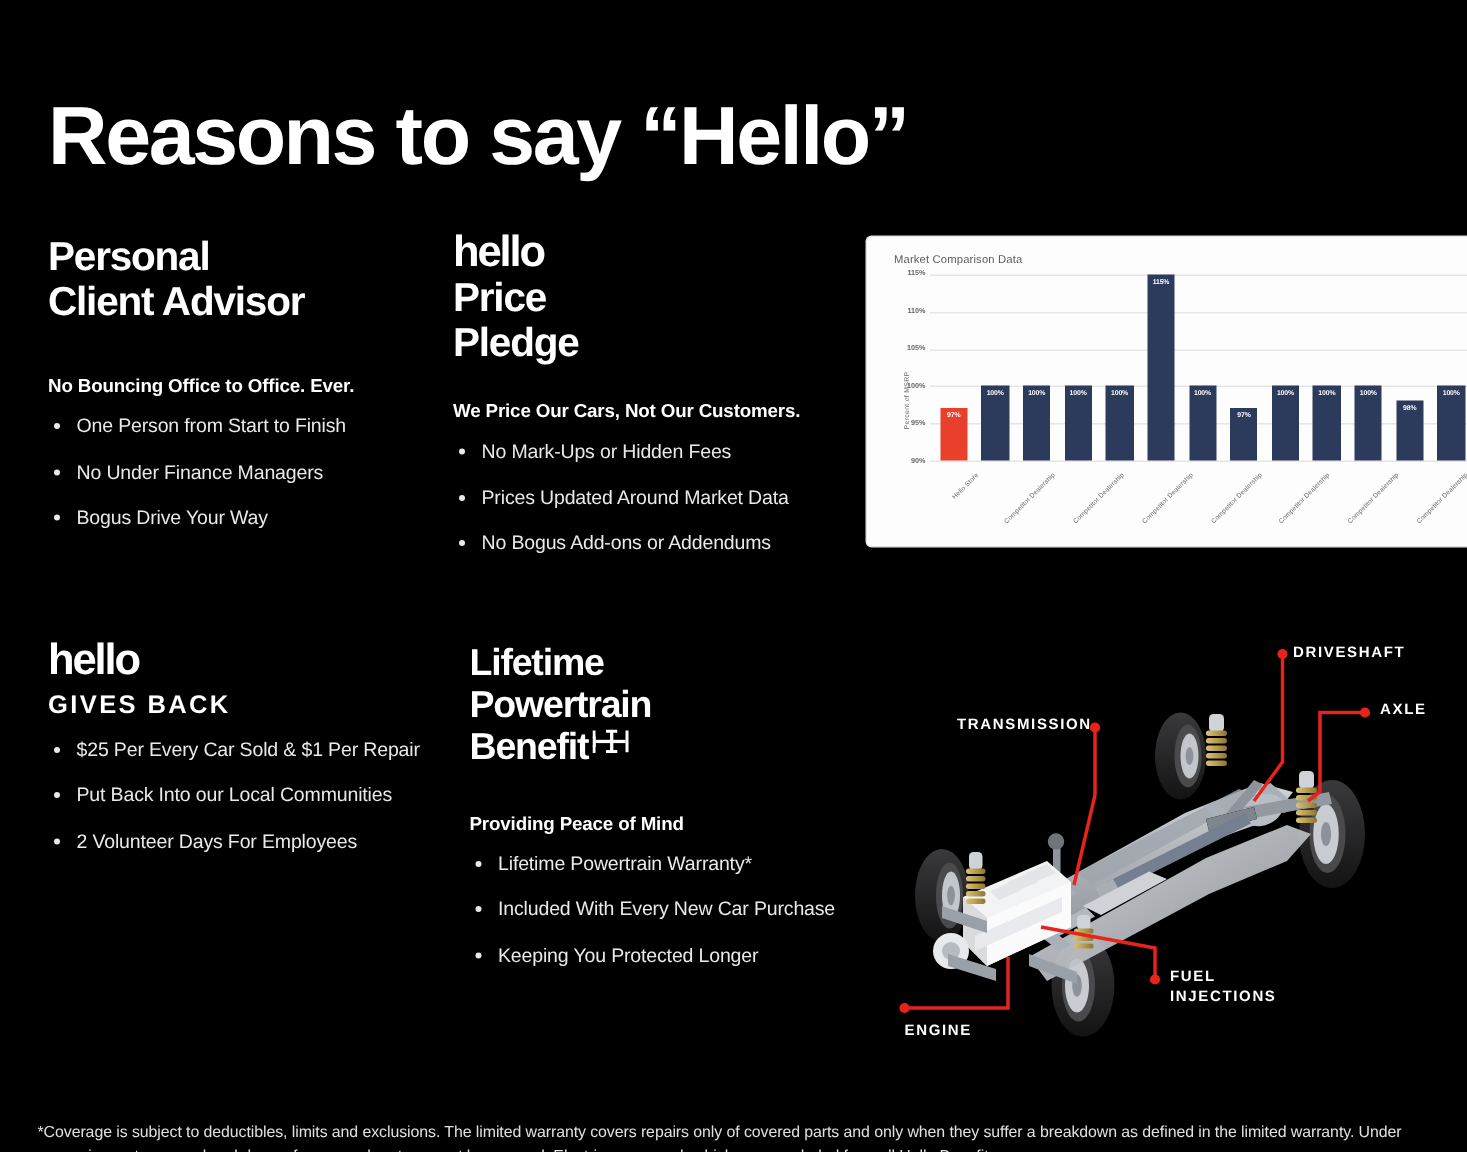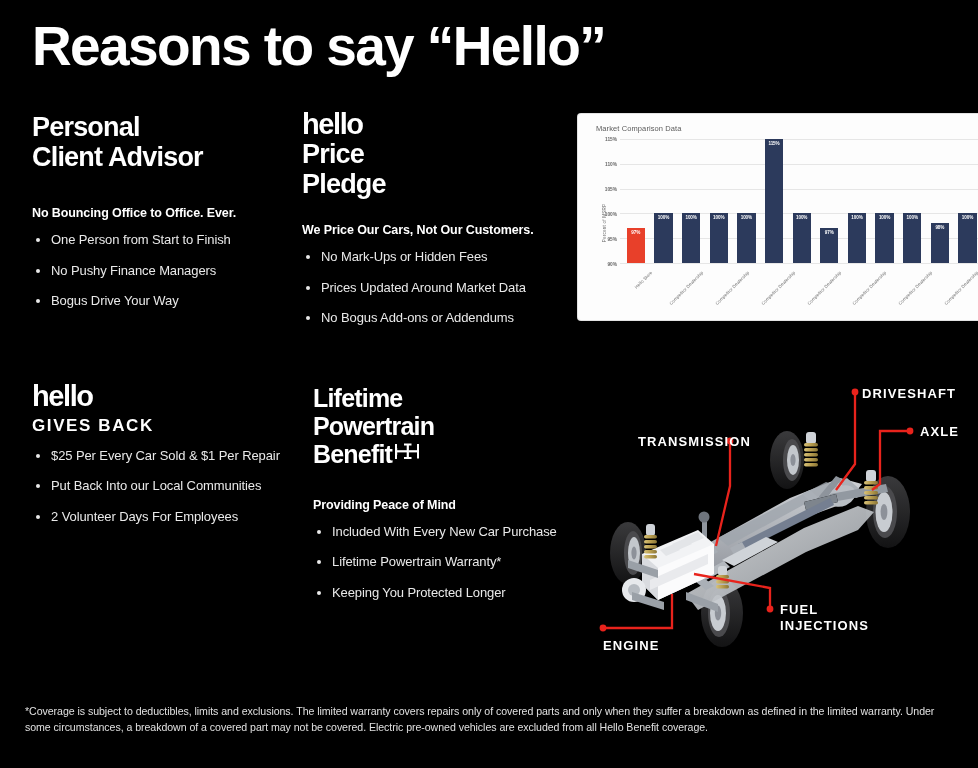--- a/index.html
+++ b/index.html
@@ -4,21 +4,21 @@
 <style>
   * { margin:0; padding:0; box-sizing:border-box; }
   html,body { background:#000; }
   body {
     width:978px; height:768px;
     font-family:"Liberation Sans", sans-serif;
     color:#ffffff;
     position:relative;
     overflow:hidden;
   }
-  .page { position:absolute; inset:0; }
+  .page { position:absolute; inset:0;margin-top:44px; }
 
   
   .main-title{
     position:absolute; left:32px; top:18px;
     font-size:55px; font-weight:700; letter-spacing:-1.6px;
     line-height:1.05; color:#fff;
   }
 
   
   .block{ position:absolute; }
@@ -119,21 +119,21 @@
     margin-top:3px; letter-spacing:0.1px;
   }
 
   
   .diagram{
     position:absolute; left:590px; top:378px;
     width:388px; height:282px;
   }
   .diagram svg{ display:block; }
   .callout-label{
-    position:absolute; font-size:13px; font-weight:700;
+    position:absolute; font-size:10px; font-weight:700;
     letter-spacing:1.1px; color:#fff; line-height:1.25;
     white-space:pre-line;
   }
 
   
   .footnote{
     position:absolute; left:25px; top:703px; width:925px;
     font-size:10.6px; line-height:1.52; color:#e0e0e0;
     letter-spacing:-0.05px;
   }
@@ -144,21 +144,21 @@
 <div class="page">
 
   <div class="main-title">Reasons to say “Hello”</div>
 
   <div class="block" id="blk-advisor">
     <div class="block-title">Personal
 Client Advisor</div>
     <div class="tagline">No Bouncing Office to Office. Ever.</div>
     <ul class="bullets">
       <li>One Person from Start to Finish</li>
-      <li>No Pushy Finance Managers</li>
+      <li>No Under Finance Managers</li>
       <li>Bogus Drive Your Way</li>
     </ul>
   </div>
 
   <div class="block" id="blk-price">
     <div class="logo-hello">hello</div>
     <div class="block-title">Price
 Pledge</div>
     <div class="tagline">We Price Our Cars, Not Our Customers.</div>
     <ul class="bullets">
@@ -192,22 +192,22 @@
           <rect x="11.7" y="2" width="2.2" height="12.5" fill="#fff"></rect>
           <rect x="9" y="14" width="7.5" height="2" fill="#fff"></rect>
           <rect x="2" y="7.2" width="10.5" height="2.2" fill="#fff"></rect>
           <rect x="13.6" y="7.2" width="8.5" height="2.2" fill="#fff"></rect>
           <rect x="22" y="1" width="2" height="14.5" fill="#fff"></rect>
         </svg>
       </span>
     </div>
     <div class="tagline">Providing Peace of Mind</div>
     <ul class="bullets">
+      <li>Lifetime Powertrain Warranty*</li>
       <li>Included With Every New Car Purchase</li>
-      <li>Lifetime Powertrain Warranty*</li>
       <li>Keeping You Protected Longer</li>
     </ul>
   </div>
 
   <div class="chart-card">
     <div class="chart-title">Market Comparison Data</div>
     <div class="chart-body">
       <div class="y-axis-title">Percent of MSRP</div>
       <div class="plot">
         <div id="gridlines">

